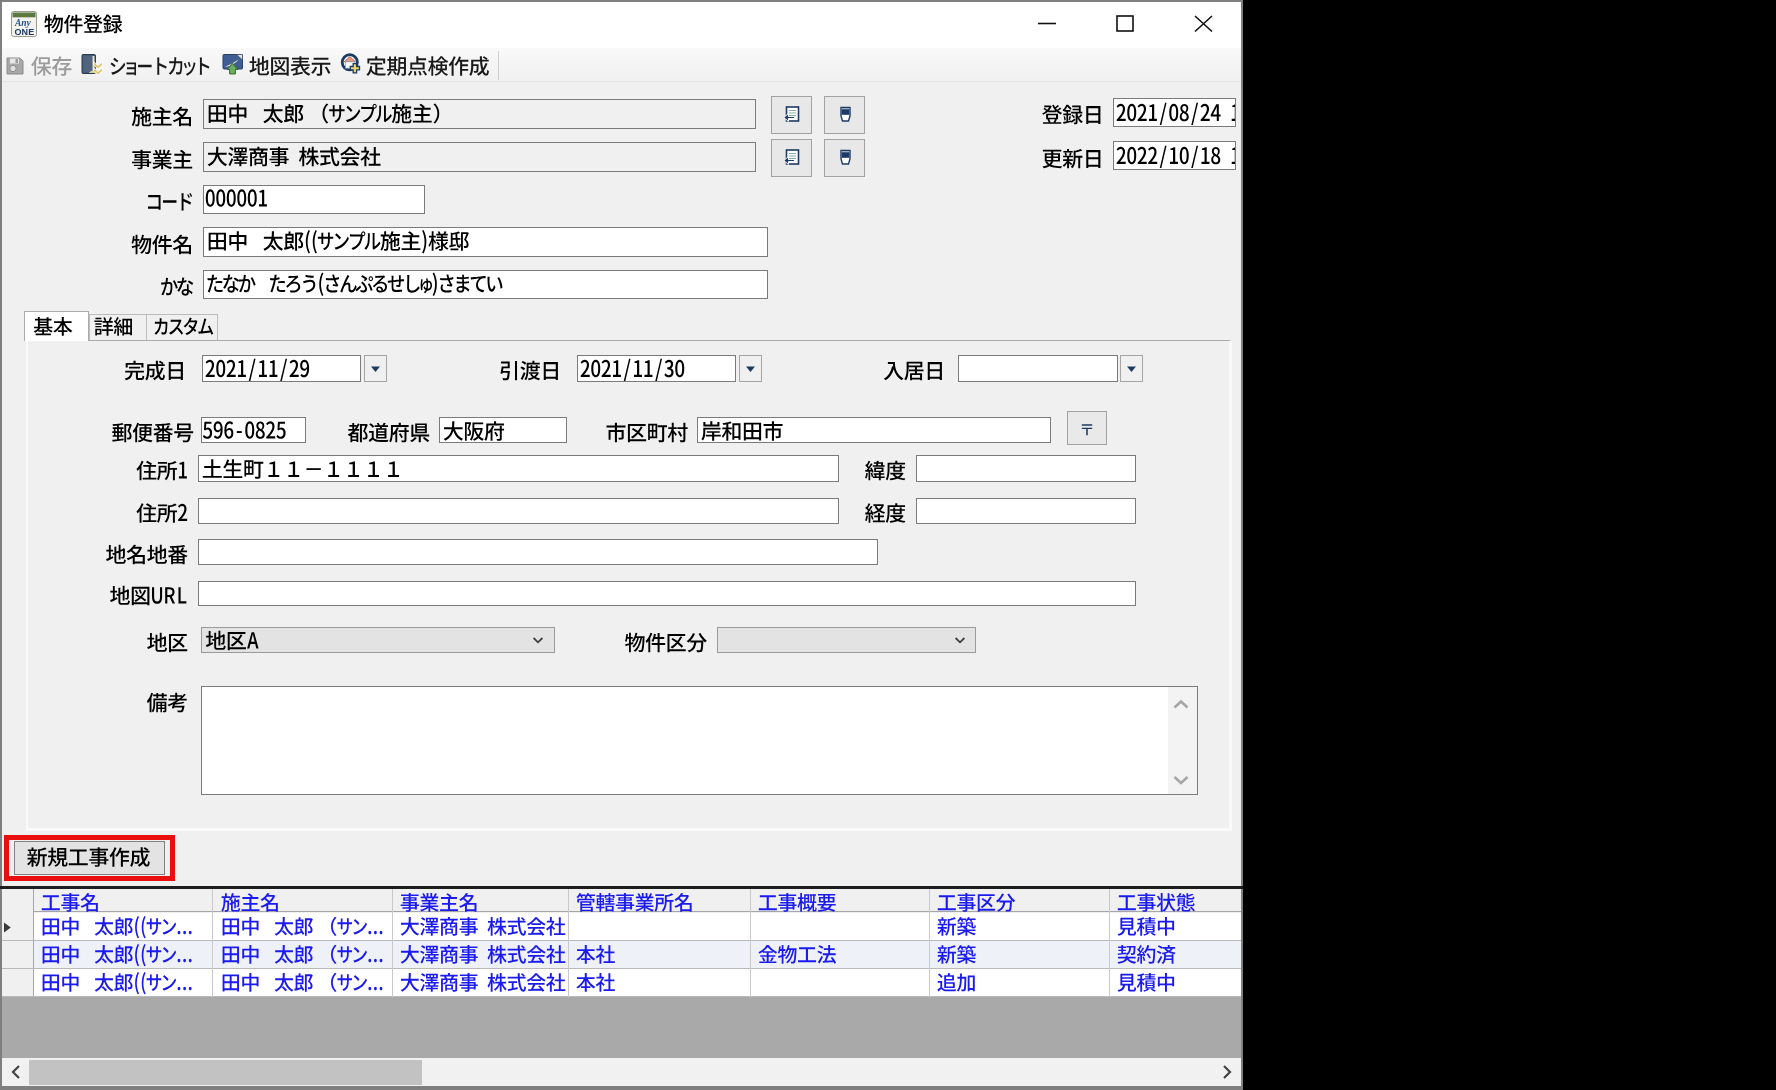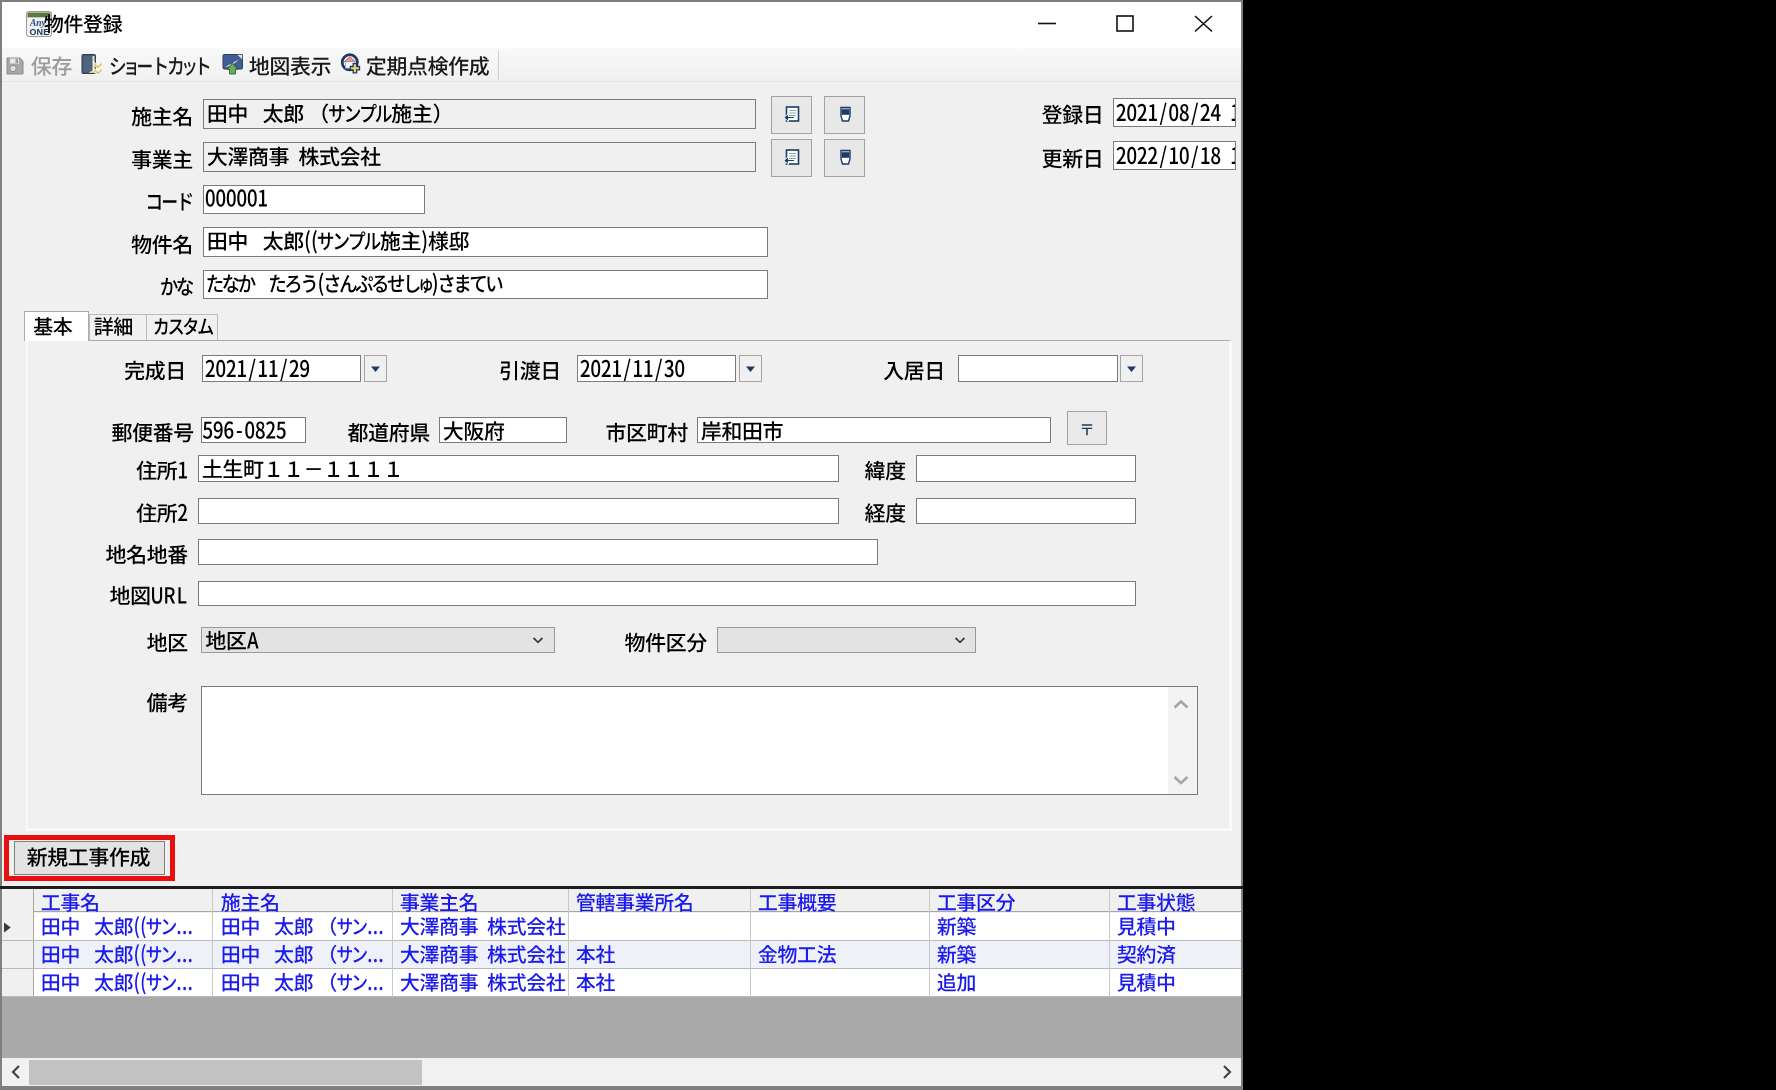--- a/index.html
+++ b/index.html
@@ -14,21 +14,21 @@
 <body>
 <div id="win">
 
   <div class="abs" style="left:0;top:0;width:1243px;height:2px;background:#7f7f7f"></div>
   <div class="abs" style="left:0;top:0;width:2px;height:1090px;background:#7f7f7f"></div>
   <div class="abs" style="left:1241px;top:0;width:2px;height:1090px;background:#7f7f7f"></div>
   <div class="abs" style="left:0;top:1086px;width:1243px;height:4px;background:#7f7f7f"></div>
 
   <div class="abs" style="left:2px;top:2px;width:1239px;height:46px;background:#fff"></div>
 
-  <div class="abs" style="left:26px;top:11px;width:26px;height:16px">
+  <div class="abs" style="left:11px;top:11px;width:26px;height:16px">
     <svg width="26" height="26" viewBox="0 0 26 26">
       <rect x="0.5" y="0.5" width="25" height="25" rx="2" fill="#f2f2ee" stroke="#9a9a8e"></rect>
       <rect x="1.5" y="1.5" width="23" height="4.5" fill="#5a7a42"></rect>
       <rect x="1.5" y="6" width="23" height="1" fill="#c8c8b8"></rect>
       <text x="4" y="15" font-size="9.5" font-style="italic" font-weight="bold" fill="#27508c" font-family="Liberation Serif,serif">Any</text>
       <text x="3.4" y="23.5" font-size="9" font-weight="bold" fill="#1d3a66" font-family="Liberation Sans,sans-serif" letter-spacing="0.2">ONE</text>
     </svg>
   </div>
 
   <svg class="abs" style="left:1030px;top:10px" width="200" height="28" viewBox="0 0 200 28">

